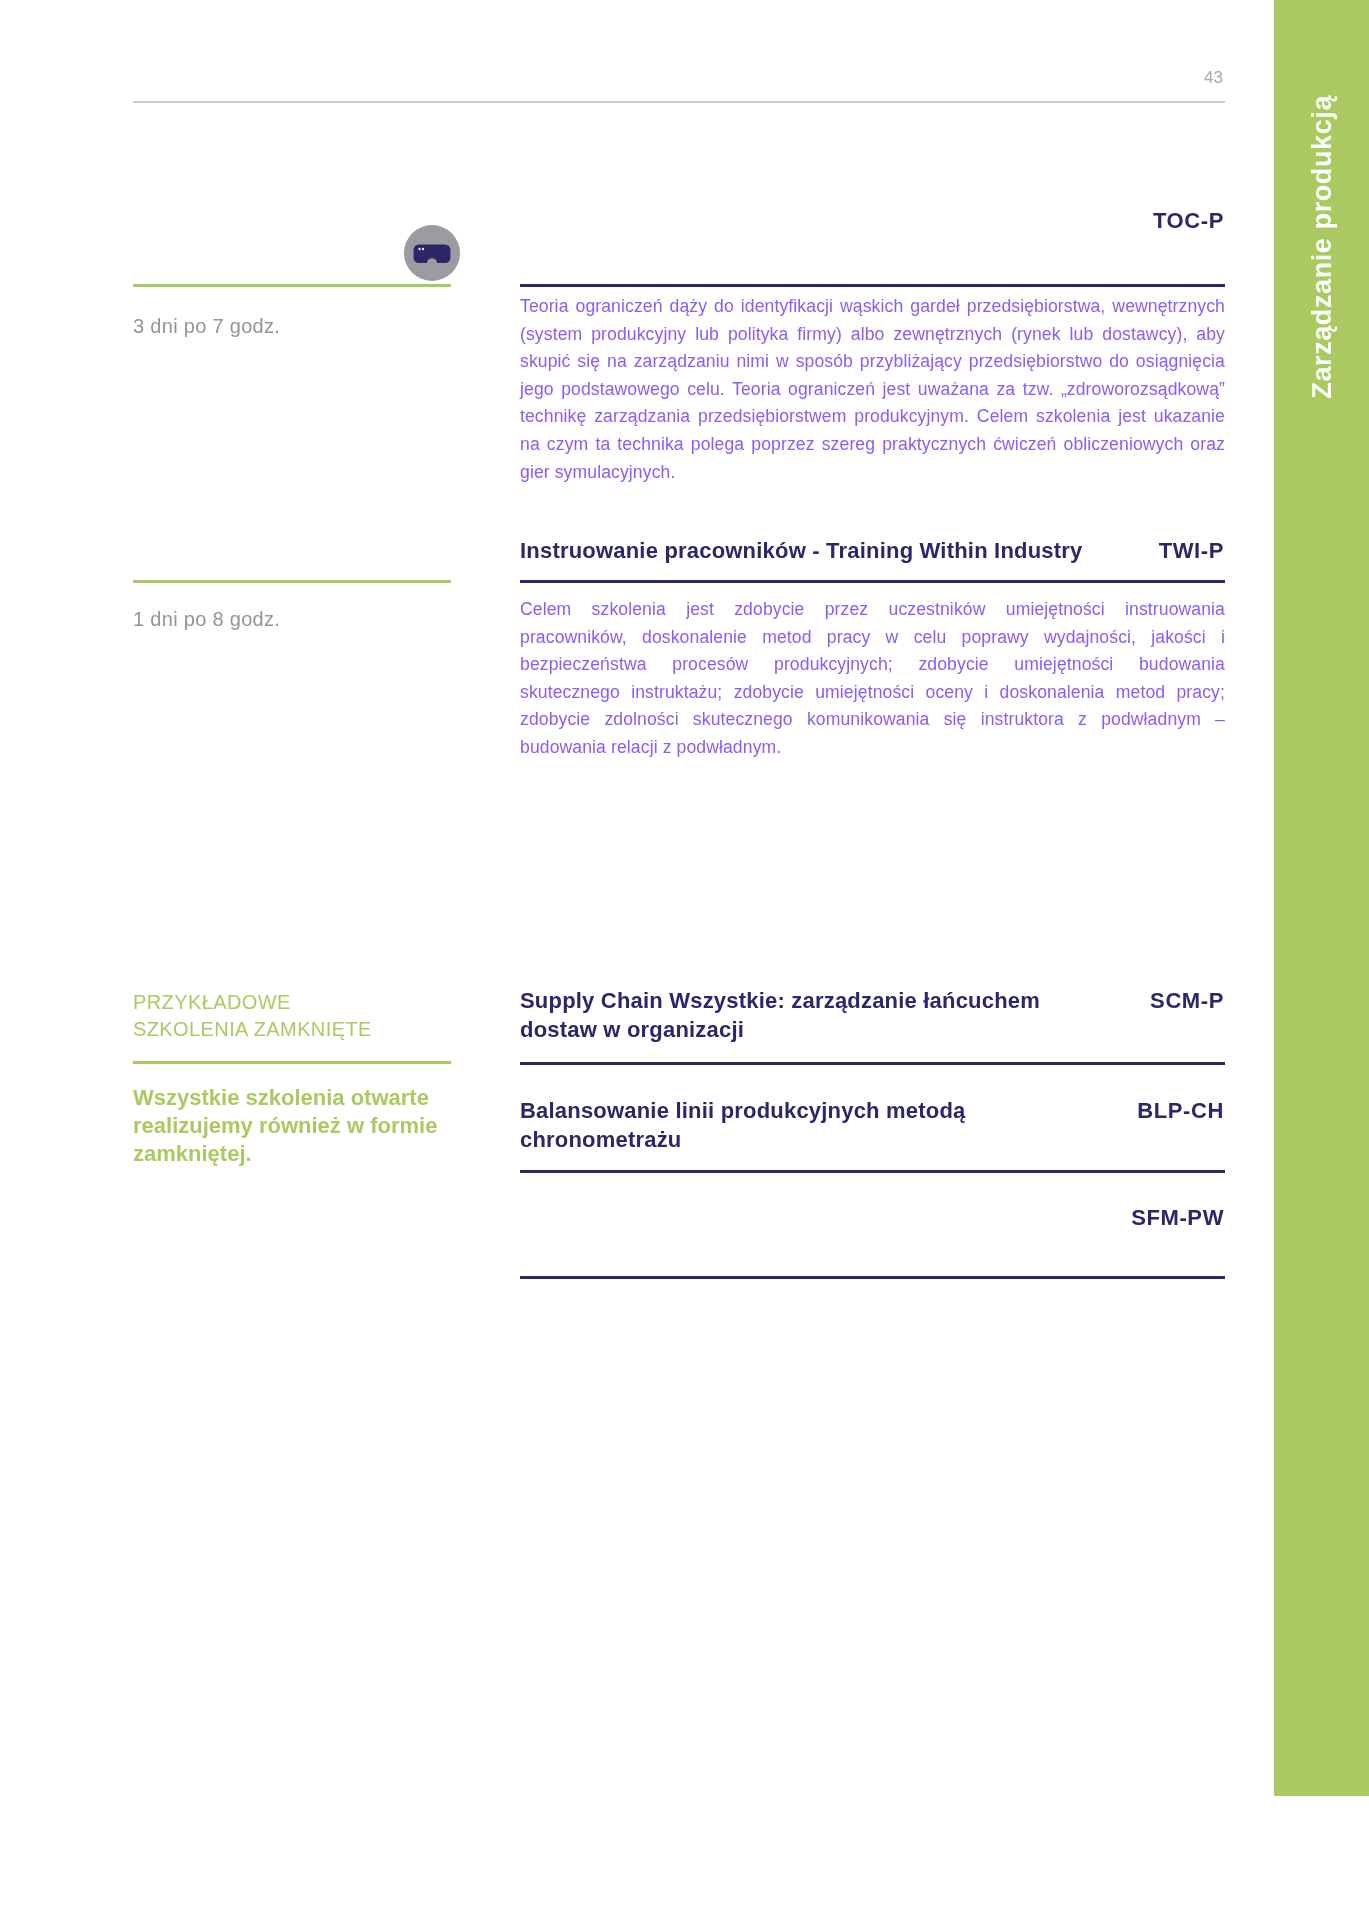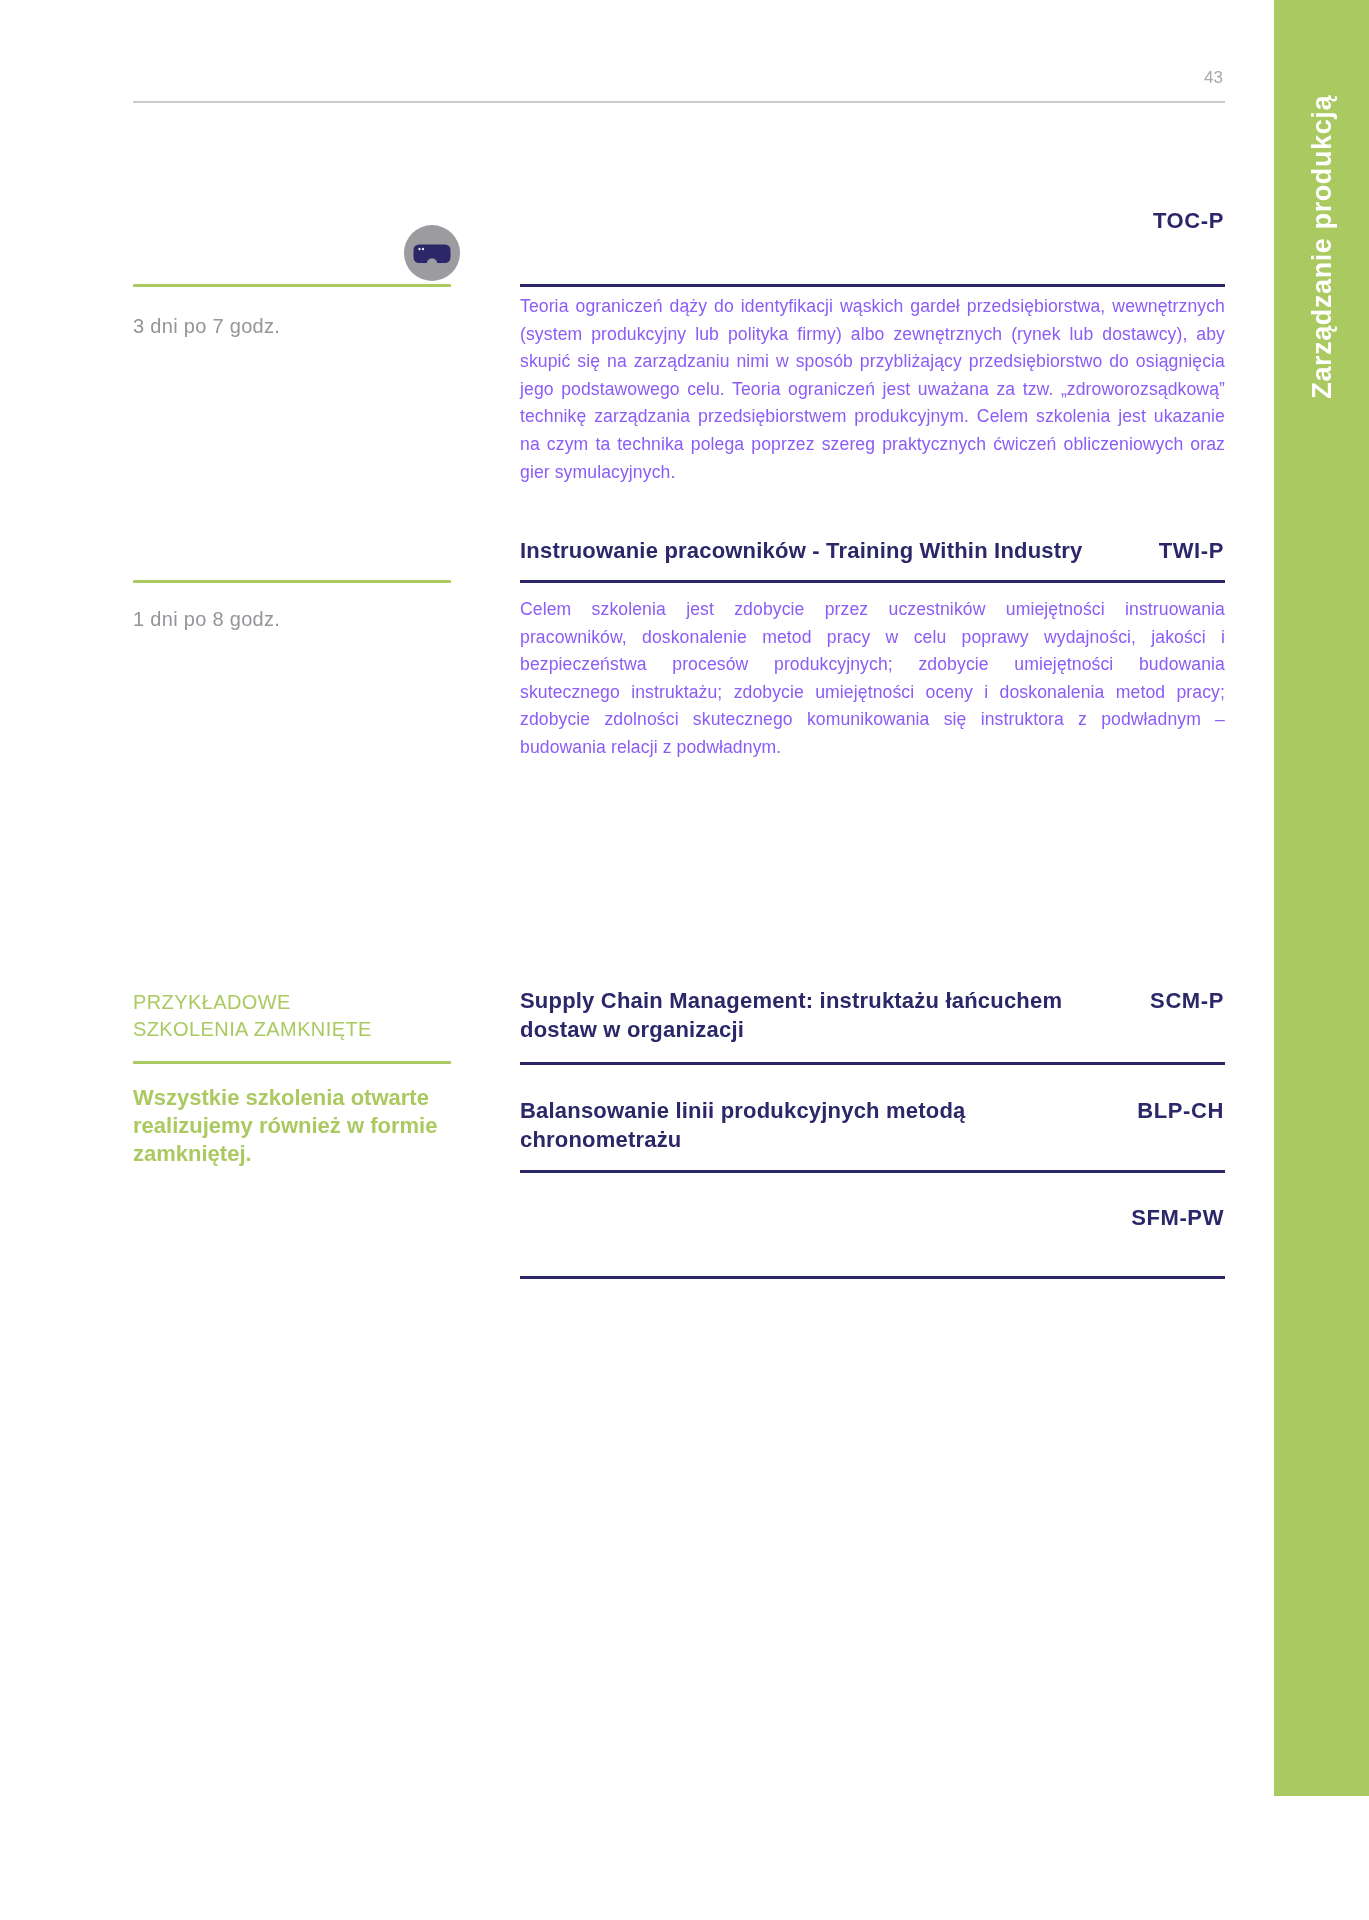--- a/index.html
+++ b/index.html
@@ -88,21 +88,21 @@
   <div class="rule navy n2"></div>
   <p class="body b2">Celem szkolenia jest zdobycie przez uczestników umiejętności instruowania pracowników, doskonalenie metod pracy w celu poprawy wydajności, jakości i bezpieczeństwa procesów produkcyjnych; zdobycie umiejętności budowania skutecznego instruktażu; zdobycie umiejętności oceny i doskonalenia metod pracy; zdobycie zdolności skutecznego komunikowania się instruktora z podwładnym – budowania relacji z podwładnym.</p>
 
   <div class="closed-heading">PRZYKŁADOWE
 SZKOLENIA ZAMKNIĘTE</div>
   <div class="rule green g3"></div>
   <div class="closed-note">Wszystkie szkolenia otwarte
 realizujemy również w formie
 zamkniętej.</div>
 
-  <h2 class="title t3">Supply Chain Management: instruktażu łańcuchem
+  <h2 class="title t3">Supply Chain Wszystkie: zarządzanie łańcuchem
 dostaw w organizacji</h2>
   <div class="code k3">SCM-P</div>
   <div class="rule navy n3"></div>
 
   <h2 class="title t4">Balansowanie linii produkcyjnych metodą
 chronometrażu</h2>
   <div class="code k4">BLP-CH</div>
   <div class="rule navy n4"></div>
 
   <div class="code k5">SFM-PW</div>

